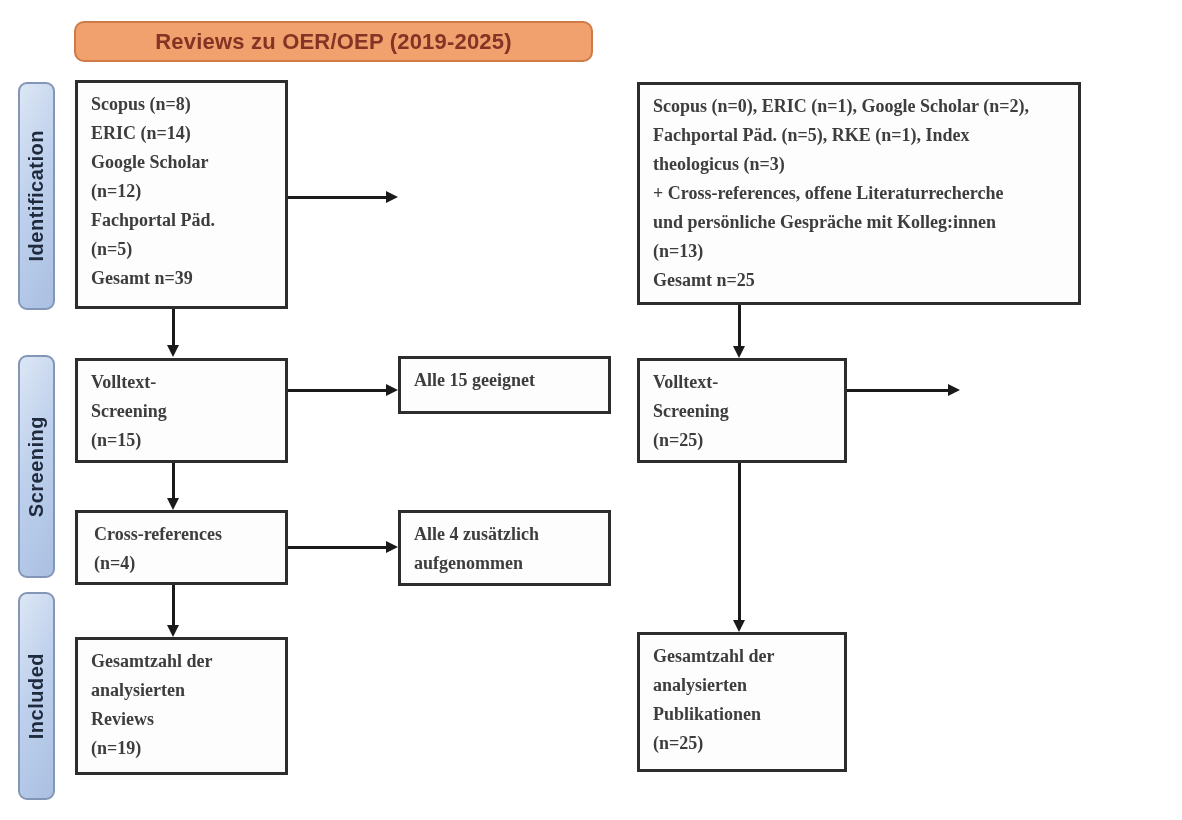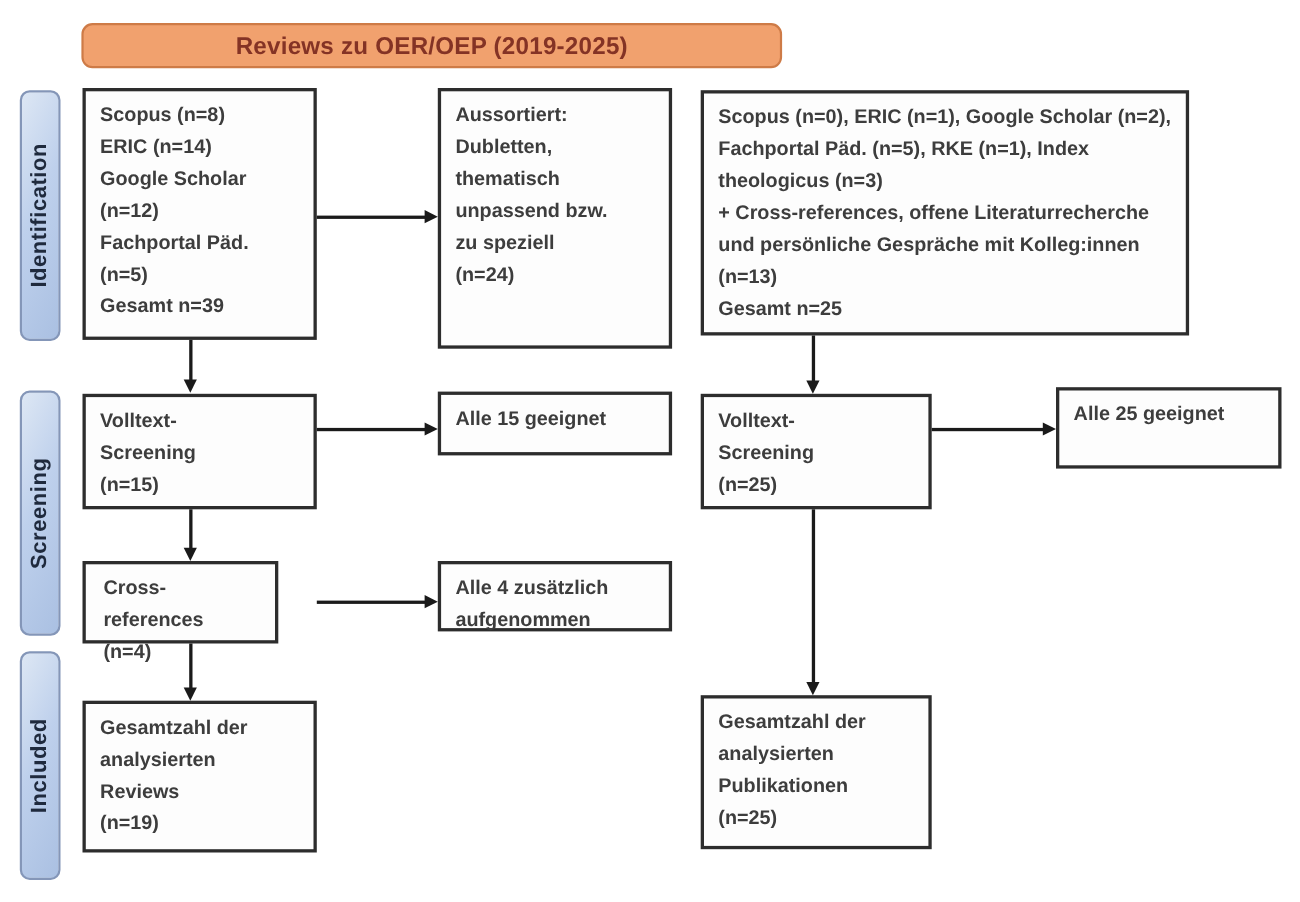--- a/index.html
+++ b/index.html
@@ -17,21 +17,21 @@
     height:41px;
     background:#F1A16E;
     border:2px solid #CE7B47;
     border-radius:10px;
     color:#843325;
     font-size:22px;
     font-weight:700;
     display:flex;align-items:center;justify-content:center;
     letter-spacing:.2px;
   }
-  #header-left{left:74px;top:21px;width:637px;}
+  #header-left{left:74px;top:21px;width:519px;}
   #header-right{left:629px;top:21px;width:534px;}
   
   .stage-label{
     position:absolute;
     box-sizing:border-box;
     left:18px;width:37px;
     background:linear-gradient(115deg,#dde7f4 0%,#bed0ec 45%,#aac0e2 100%);
     border:2px solid #8496B8;
     border-radius:9px;
     display:flex;align-items:center;justify-content:center;
@@ -53,27 +53,28 @@
     position:absolute;
     box-sizing:border-box;
     background:#fdfdfd;
     border:3px solid #2D2D2D;
     color:#3D3D3D;
     font-size:18px;
     font-weight:700;
     line-height:29px;
     padding:7px 13px;
     white-space:pre-line;
+    font-family:Liberation Serif, serif;
   }
   #box-sources-left   {left:75px;  top:80px;  width:213px; height:229px;}
   #box-excluded       {left:398px; top:80px;  width:213px; height:237px;}
   #box-fulltext-left  {left:75px;  top:358px; width:213px; height:105px;}
   #box-fulltext-res-l {left:398px; top:356px; width:213px; height:58px;}
-  #box-crossref       {left:75px;  top:510px; width:178px; height:75px;padding-left:16px;}
-  #box-crossref-res   {left:398px; top:510px; width:213px; height:64px;}
+  #box-crossref       {left:75px;  top:510px; width:213px; height:75px;padding-left:16px;}
+  #box-crossref-res   {left:398px; top:510px; width:213px; height:76px;}
   #box-included-left  {left:75px;  top:637px; width:213px; height:138px;}
   #box-sources-right  {left:637px; top:82px;  width:444px; height:223px;}
   #box-fulltext-right {left:637px; top:358px; width:210px; height:105px;}
   #box-fulltext-res-r {left:960px; top:352px; width:205px; height:74px;}
   #box-included-right {left:637px; top:632px; width:210px; height:140px;}
   
   .arrow-h{position:absolute;height:3px;background:#1A1A1A;}
   .arrow-h::after{
     content:"";position:absolute;right:-11px;top:-5px;
     border-left:12px solid #1A1A1A;
@@ -114,26 +115,20 @@
     <span class="vtext">Included</span>
   </div>
 
   <div class="fbox" id="box-sources-left">Scopus (n=8)
 ERIC (n=14)
 Google Scholar
 (n=12)
 Fachportal Päd.
 (n=5)
 Gesamt n=39</div>
-  <div class="fbox" id="box-excluded">Aussortiert:
-Dubletten,
-thematisch
-unpassend bzw.
-zu speziell
-(n=24)</div>
   <div class="fbox" id="box-fulltext-left">Volltext-
 Screening
 (n=15)</div>
   <div class="fbox" id="box-fulltext-res-l">Alle 15 geeignet</div>
   <div class="fbox" id="box-crossref">Cross-references
 (n=4)</div>
   <div class="fbox" id="box-crossref-res">Alle 4 zusätzlich
 aufgenommen</div>
   <div class="fbox" id="box-included-left">Gesamtzahl der
 analysierten
@@ -143,21 +138,20 @@
   <div class="fbox" id="box-sources-right">Scopus (n=0), ERIC (n=1), Google Scholar (n=2),
 Fachportal Päd. (n=5), RKE (n=1), Index
 theologicus (n=3)
 + Cross-references, offene Literaturrecherche
 und persönliche Gespräche mit Kolleg:innen
 (n=13)
 Gesamt n=25</div>
   <div class="fbox" id="box-fulltext-right">Volltext-
 Screening
 (n=25)</div>
-  <div class="fbox" id="box-fulltext-res-r">Alle 25 geeignet</div>
   <div class="fbox" id="box-included-right">Gesamtzahl der
 analysierten
 Publikationen
 (n=25)</div>
 
   <div class="arrow-v" id="arr-src-ft-l"></div>
   <div class="arrow-h" id="arr-src-excl"></div>
   <div class="arrow-h" id="arr-ft-res-l"></div>
   <div class="arrow-v" id="arr-ft-cross"></div>
   <div class="arrow-h" id="arr-cross-res"></div>

